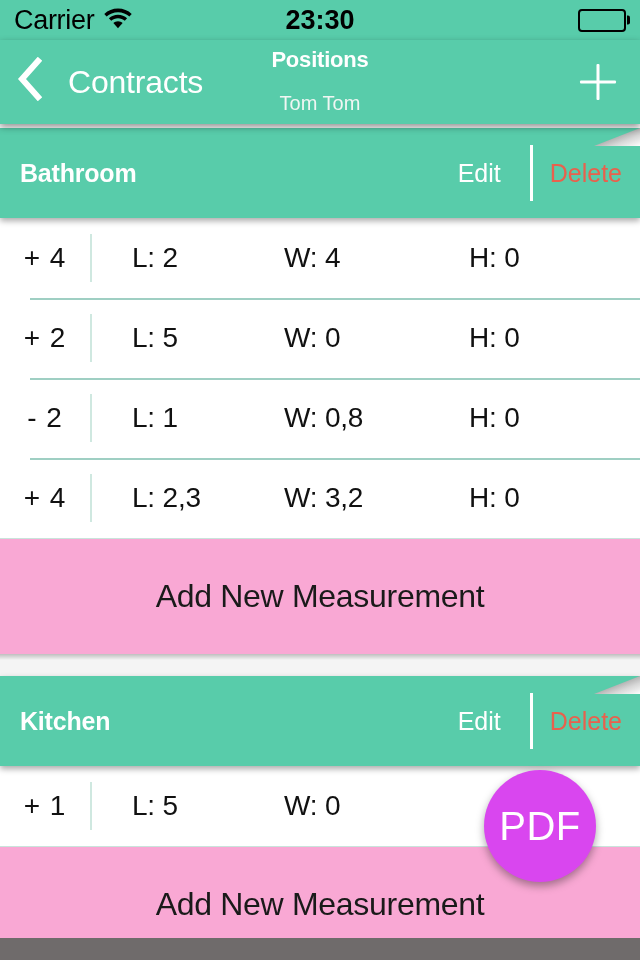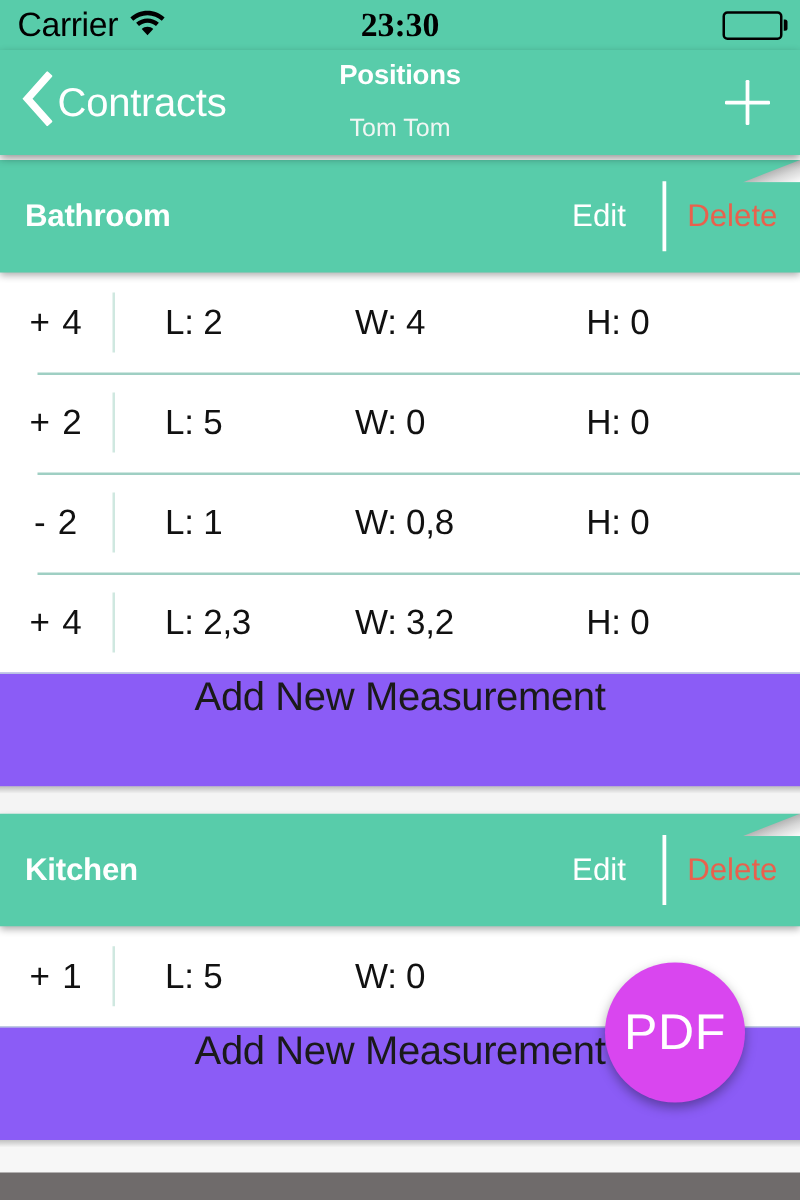--- a/index.html
+++ b/index.html
@@ -42,21 +42,20 @@
   }
   .sb-wifi { display: block; }
   .sb-time {
     position: absolute;
     left: 0; right: 0;
     text-align: center;
     font-size: 27px;
     font-weight: bold;
     letter-spacing: 0px;
     color: #000;
-    font-family: Liberation Serif, serif;
   }
   .sb-right {
     margin-left: auto;
     display: flex;
     align-items: center;
   }
   .battery {
     position: relative;
     width: 48px;
     height: 23px;
@@ -88,21 +87,21 @@
     background: #58CCAA;
     display: flex;
     align-items: center;
     padding: 0 16px;
     z-index: 8;
     box-shadow: 0 3px 7px rgba(0,0,0,0.42);
   }
   .nav-back {
     display: flex;
     align-items: center;
-    gap: 4px;
+    gap: 26px;
     color: #ffffff;
     cursor: pointer;
     z-index: 2;
   }
   .chev {
     display: block;
     margin-bottom: 2px;
   }
   .nav-back-label {
     font-size: 32px;
@@ -260,24 +259,24 @@
     color: #111111;
     letter-spacing: -0.2px;
   }
   .m-l { width: 175px; padding-left: 40px; }
   .m-w { width: 180px; padding-left: 17px; }
   .m-h { width: 180px; padding-left: 22px; }
 
   
   .sect-footer {
     position: relative;
-    height: 91px;
-    background: #8b5cf6;
-    display: flex;
-    align-items: flex-start;
+    height: 116px;
+    background: #f9a8d4;
+    display: flex;
+    align-items: center;
     justify-content: center;
     cursor: pointer;
     border-top: 1.5px solid #c9e4db;
   }
   .sect-footer-label {
     font-size: 32px;
     color: #1a1a1a;
     letter-spacing: -0.3px;
   }
   .footer-shadow {

